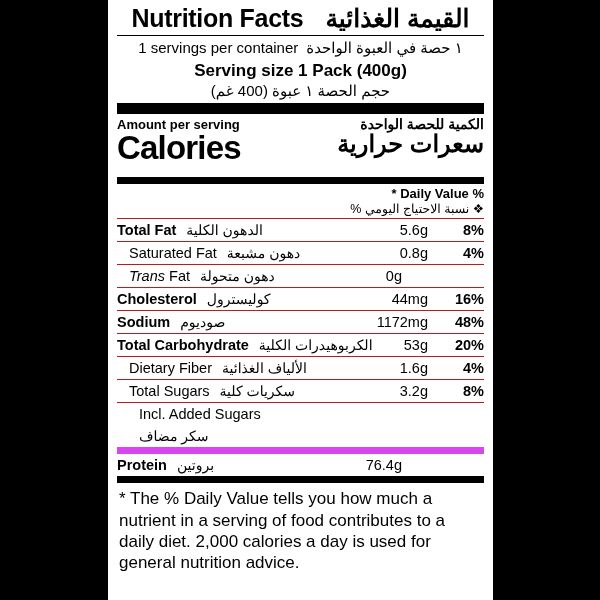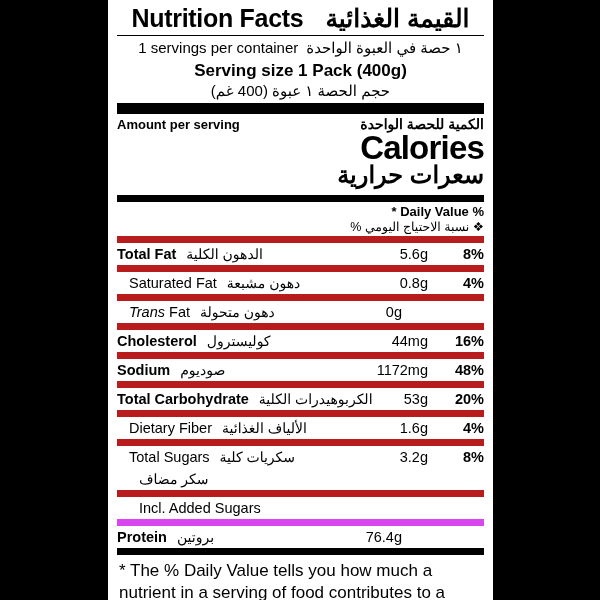--- a/index.html
+++ b/index.html
@@ -78,24 +78,23 @@
     justify-content: space-between;
     align-items: baseline;
     font-weight: bold;
     font-size: 13px;
     padding: 2px 0 0 0;
   }
   .amount-ar { direction: rtl; font-weight: bold; font-size: 14px; }
 
   .cal-row {
     display: flex;
-    align-items: flex-end;
+    align-items: flex-start;
     justify-content: space-between;
-    padding-bottom: 8px;
-    flex-direction: column;
+    padding-bottom: 14px;
   }
   .cal-label {
     font-weight: bold;
     font-size: 33px;
     line-height: 0.95;
     letter-spacing: -0.8px;
   }
   .cal-value {
     font-weight: bold;
     font-size: 31px;
@@ -123,21 +122,21 @@
     direction: rtl;
     padding-bottom: 2px;
   }
 
   
   .nrow {
     display: flex;
     align-items: baseline;
     font-size: 14.5px;
     padding: 3px 0 3px 0;
-    border-top: 7px solid #b91c1c;
+    border-top: 1px solid #b91c1c;
   }
   .nrow.no-top { border-top: none; }
   .nrow .name { white-space: nowrap; }
   .nrow .name.bold { font-weight: bold; }
   .nrow .name.indent { padding-left: 12px; }
   .nrow .name.indent2 { padding-left: 22px; }
   .nrow .italic { font-style: italic; }
   .nrow .ar {
     direction: rtl;
     font-size: 14px;
@@ -258,28 +257,28 @@
     <span class="dv">4%</span>
   </div>
 
   <div class="nrow">
     <span class="name indent">Total Sugars</span>
     <span class="ar">سكريات كلية</span>
     <span class="amt">3.2g</span>
     <span class="dv">8%</span>
   </div>
 
+  <div class="nrow">
+    <span class="name indent2">Incl. Added Sugars</span>
+    <span class="amt"></span>
+    <span class="dv"></span>
+  </div>
+
   <div class="nrow no-top">
     <span class="name indent2 ar">سكر مضاف</span>
-    <span class="amt"></span>
-    <span class="dv"></span>
-  </div>
-
-  <div class="nrow">
-    <span class="name indent2">Incl. Added Sugars</span>
     <span class="amt"></span>
     <span class="dv"></span>
   </div>
 
   <div class="nrow rule-protein">
     <span class="name bold">Protein</span>
     <span class="ar">بروتين</span>
     <span class="amt shift">76.4g</span>
     <span class="dv"></span>
   </div>

